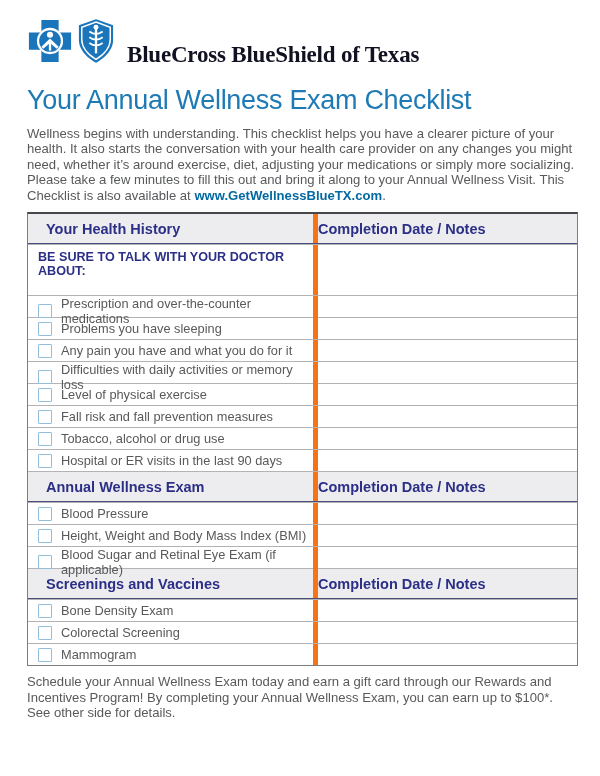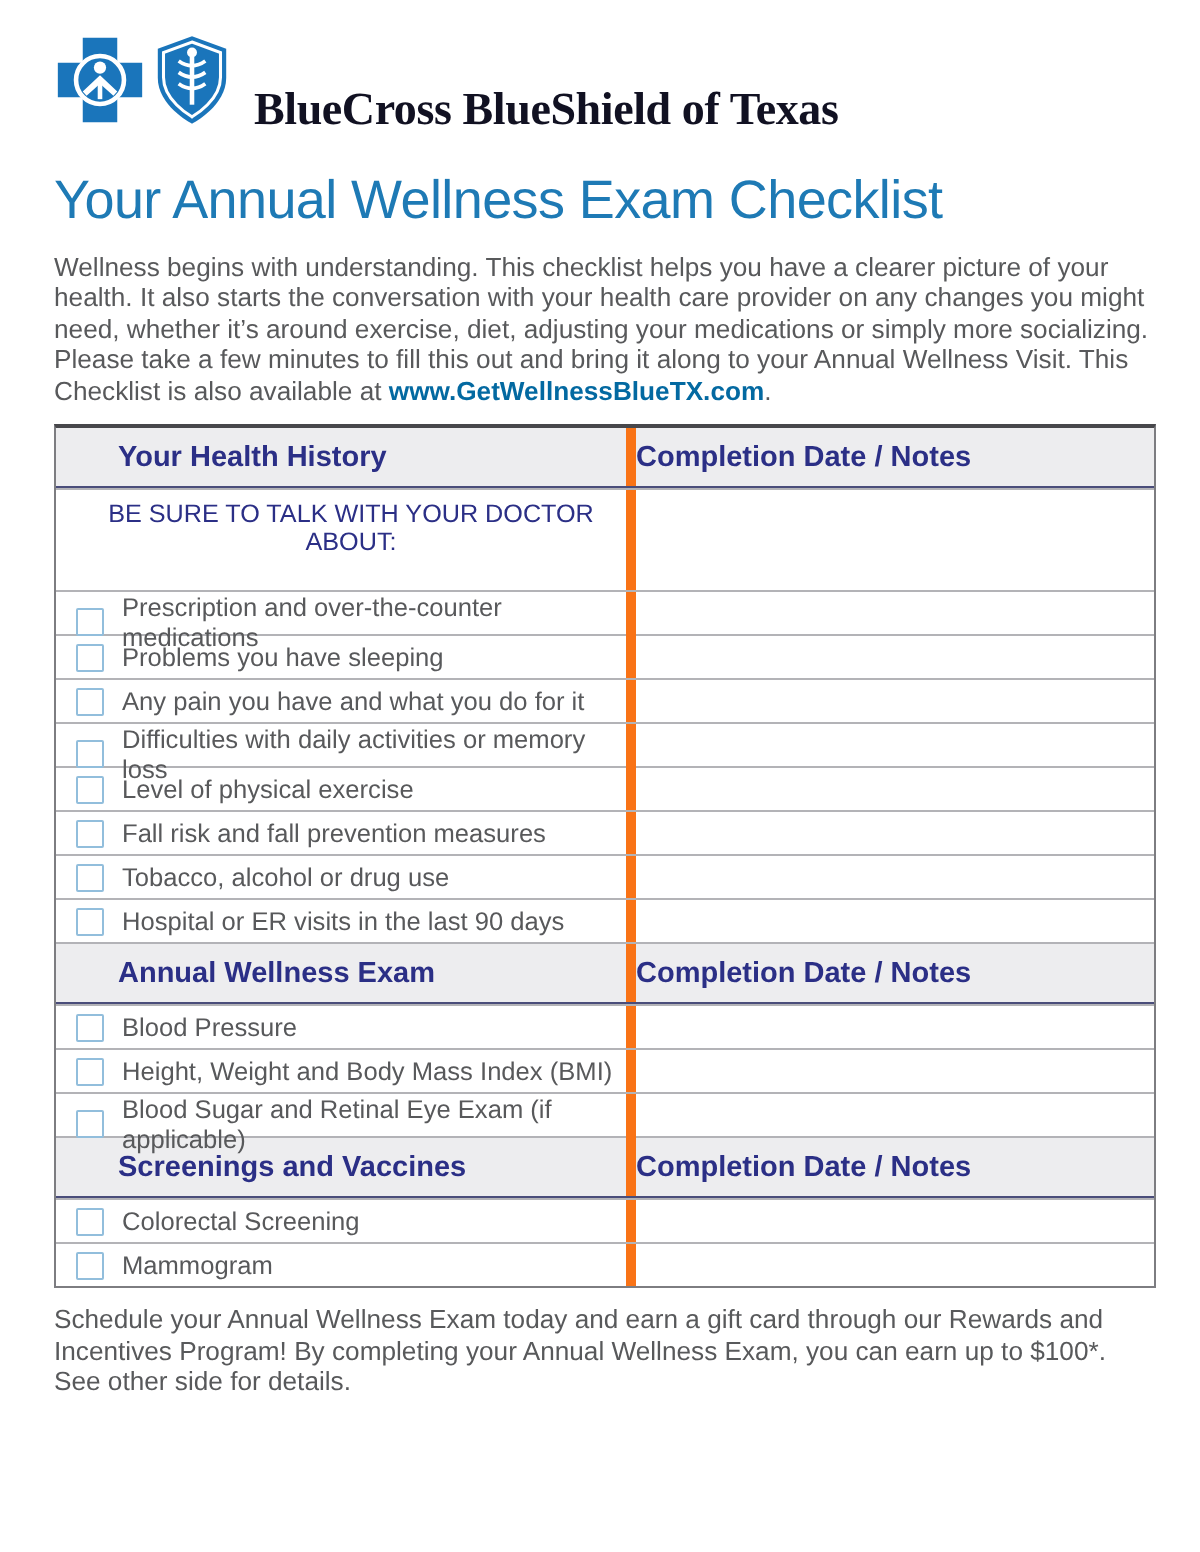--- a/index.html
+++ b/index.html
@@ -36,27 +36,27 @@
     border:1.5px solid #7d7d81;border-top:2px solid #47474b;
   }
   .row{display:grid;grid-template-columns:285px 1fr;}
   .row > .cell{box-sizing:border-box;}
   .row > .cell.right{border-left:5px solid #f97316;}
   .row + .row{border-top:1px solid #b3b3b7;}
   .header-row{background:#EDEDEF;border-top:1px solid #b3b3b7;}
   .header-row{height:29px;}
   .header-row .cell{display:flex;align-items:center;font-weight:bold;
     color:#2B2F86;font-size:14.5px;}
-  .header-row .cell.left{padding-left:31px;}
+  .header-row .cell.left{padding-left:18px;}
   .header-row{border-bottom:1.5px solid #4a4d7a;}
   .table > .row:first-child{border-top:none;}
   .item-row{height:21px;}
   .item-row .cell.left{display:flex;align-items:center;padding-left:10px;}
   .combined-row .cell.left{padding:5px 0 0 10px;}
-  .subheading{color:#2B2F86;font-weight:normal;font-size:12.6px;margin-bottom:5px;text-align:center;}
+  .subheading{color:#2B2F86;font-weight:bold;font-size:12.6px;margin-bottom:5px;}
   .combined-row{height:50px;}
   .item-line{display:flex;align-items:center;}
   .checkbox{
     width:12px;height:12px;border:1.6px solid #92BEDC;border-radius:1px;
     background:#fff;display:inline-block;margin-right:9px;flex:0 0 auto;
   }
   .item-label{font-size:12.8px;color:#58595B;}
 
   
   .footer{margin-top:8px;}
@@ -212,20 +212,29 @@
         <div class="cell right"></div>
       </div>
       <div class="row header-row">
         <div class="cell left">Screenings and Vaccines</div>
         <div class="cell right">Completion Date / Notes</div>
       </div>
       <div class="row item-row">
         <div class="cell left">
           <div class="item-line">
             <div class="checkbox"></div>
+            <div class="item-label">Bone Density Exam</div>
+          </div>
+        </div>
+        <div class="cell right"></div>
+      </div>
+      <div class="row item-row">
+        <div class="cell left">
+          <div class="item-line">
+            <div class="checkbox"></div>
             <div class="item-label">Colorectal Screening</div>
           </div>
         </div>
         <div class="cell right"></div>
       </div>
       <div class="row item-row">
         <div class="cell left">
           <div class="item-line">
             <div class="checkbox"></div>
             <div class="item-label">Mammogram</div>

